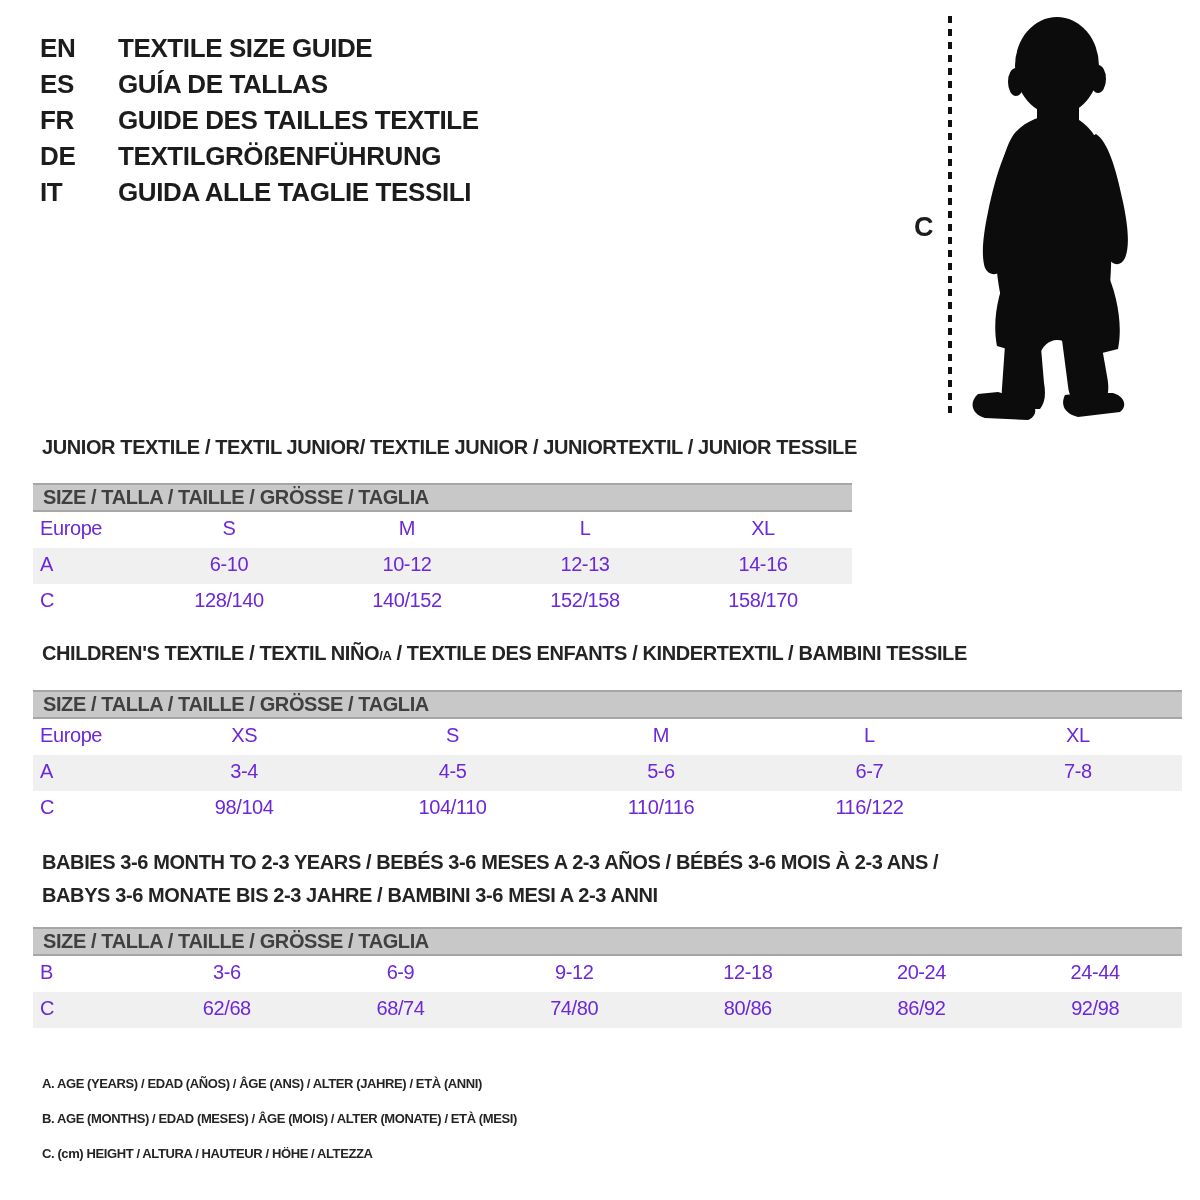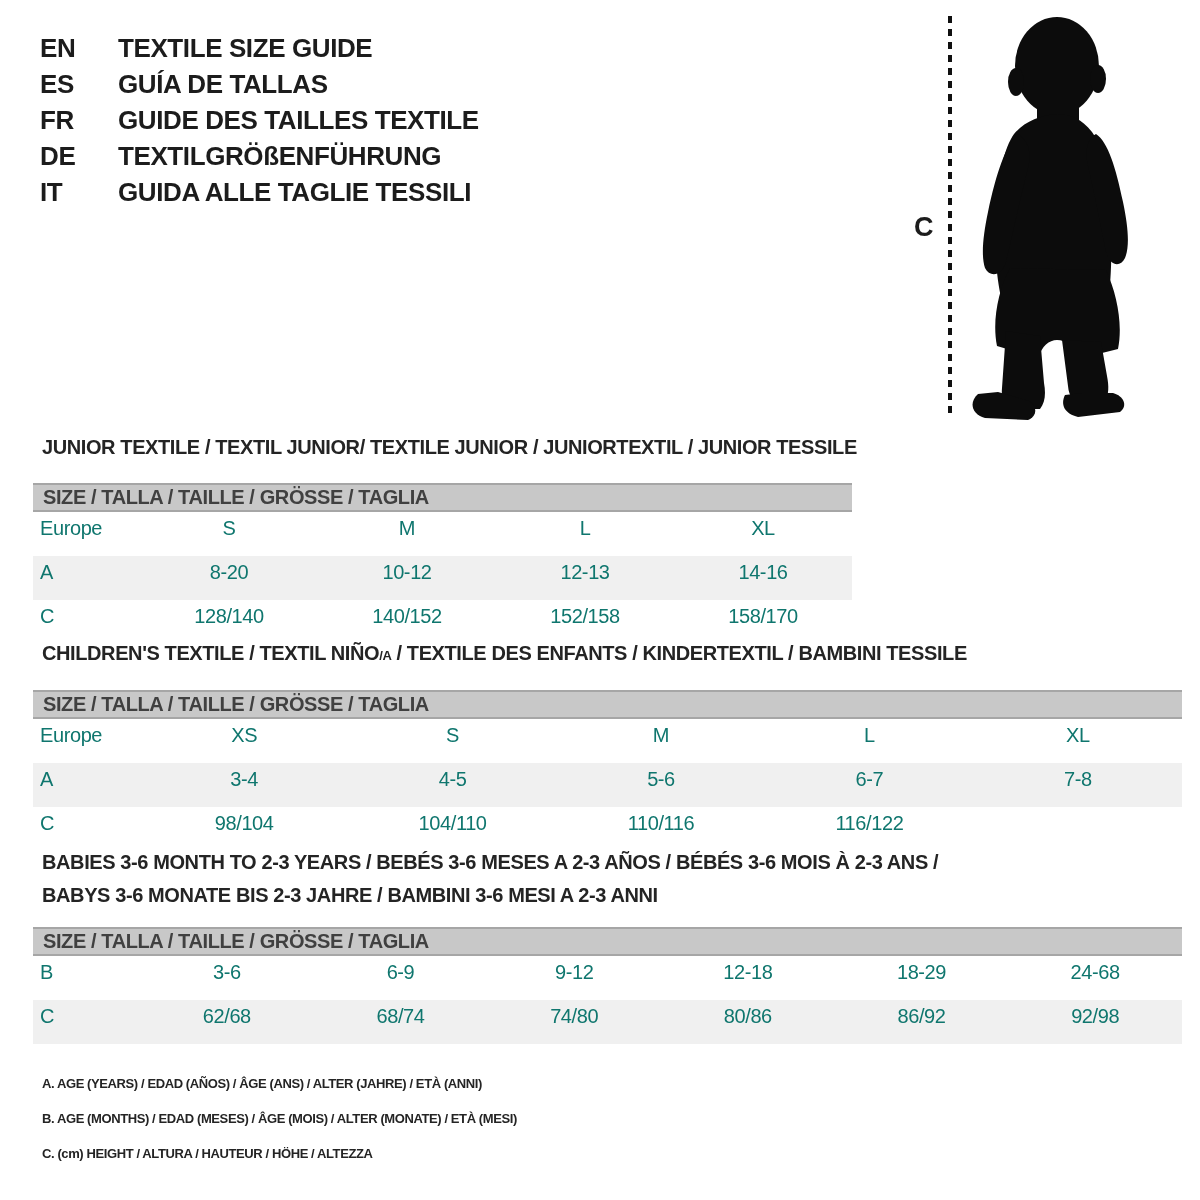--- a/index.html
+++ b/index.html
@@ -21,21 +21,21 @@
   
   .sec-title{position:absolute;left:42px;font-size:20px;font-weight:bold;white-space:nowrap;color:#242424;}
   .title-sub{font-size:13px;vertical-align:baseline;}
   .two-line{line-height:33px;}
   
   .size-table{position:absolute;left:33px;}
   .band{
     height:25px;background:#c8c8c8;border-top:2px solid #a6a6a6;border-bottom:2px solid #a6a6a6;
     line-height:25px;padding-left:10px;font-size:20px;font-weight:bold;color:#404040;white-space:nowrap;
   }
-  .trow{display:grid;height:44px;line-height:32px;font-size:20px;color:#0f766e;}
+  .trow{display:grid;height:36px;line-height:32px;font-size:20px;color:#6d28d9;}
   .trow.cols4{grid-template-columns:107px repeat(4,1fr);}
   .trow.cols5{grid-template-columns:107px repeat(5,1fr);}
   .trow.cols6{grid-template-columns:107px repeat(6,1fr);}
   .trow>div{text-align:center;}
   .trow>div.rlabel{text-align:left;padding-left:7px;}
   .trow.shaded{background:#f0f0f0;}
   .w-junior{width:819px;}
   .w-wide{width:1149px;}
   
   .legend{position:absolute;left:42px;top:1066px;}
@@ -88,21 +88,21 @@
     <div class="band">SIZE / TALLA / TAILLE / GRÖSSE / TAGLIA</div>
     <div class="trow cols4">
       <div class="rlabel">Europe</div>
       <div>S</div>
       <div>M</div>
       <div>L</div>
       <div>XL</div>
     </div>
     <div class="trow cols4 shaded">
       <div class="rlabel">A</div>
-      <div>8-20</div>
+      <div>6-10</div>
       <div>10-12</div>
       <div>12-13</div>
       <div>14-16</div>
     </div>
     <div class="trow cols4">
       <div class="rlabel">C</div>
       <div>128/140</div>
       <div>140/152</div>
       <div>152/158</div>
       <div>158/170</div>
@@ -142,22 +142,22 @@
     <div>BABYS 3-6 MONATE BIS 2-3 JAHRE / BAMBINI 3-6 MESI A 2-3 ANNI</div>
   </div>
   <div class="size-table w-wide" style="top:927px;">
     <div class="band">SIZE / TALLA / TAILLE / GRÖSSE / TAGLIA</div>
     <div class="trow cols6">
       <div class="rlabel">B</div>
       <div>3-6</div>
       <div>6-9</div>
       <div>9-12</div>
       <div>12-18</div>
-      <div>18-29</div>
-      <div>24-68</div>
+      <div>20-24</div>
+      <div>24-44</div>
     </div>
     <div class="trow cols6 shaded">
       <div class="rlabel">C</div>
       <div>62/68</div>
       <div>68/74</div>
       <div>74/80</div>
       <div>80/86</div>
       <div>86/92</div>
       <div>92/98</div>
     </div>

